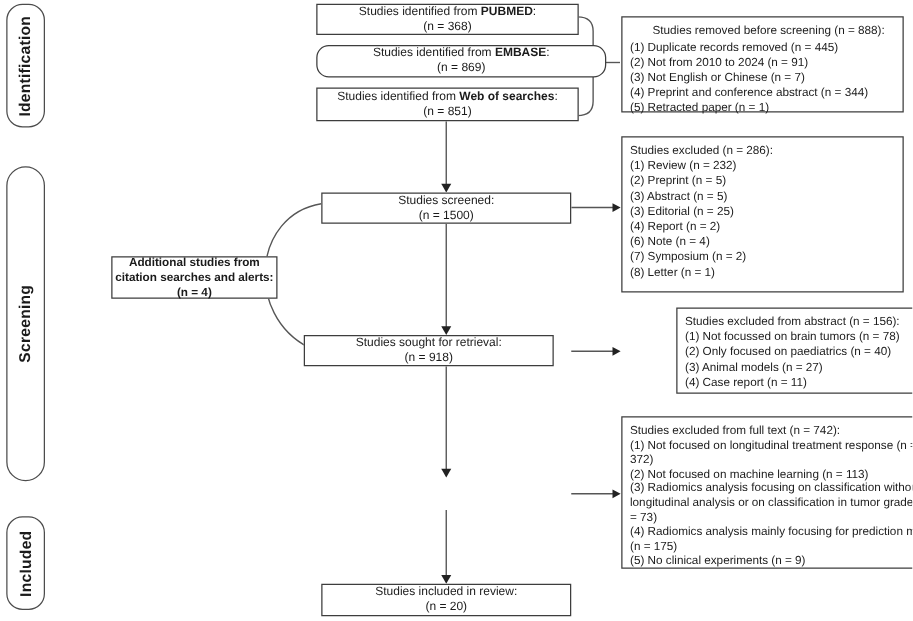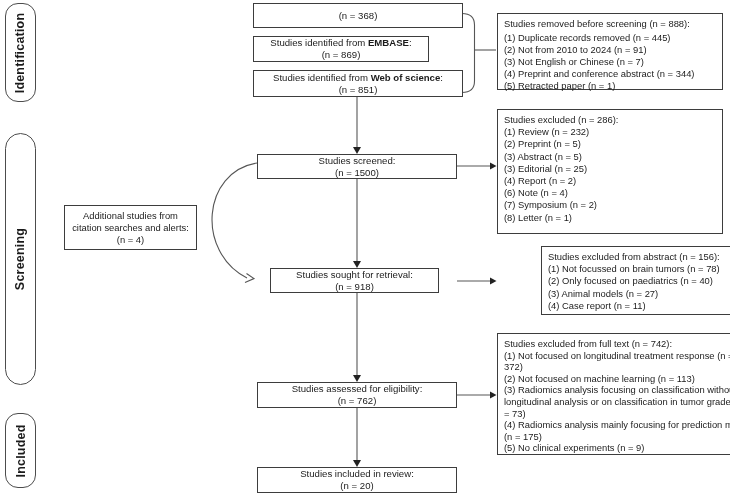--- a/index.html
+++ b/index.html
@@ -24,21 +24,21 @@
     display:flex; flex-direction:column; align-items:center; justify-content:center;
     text-align:center; font-size:9.6px; line-height:11.6px;
   }
   .b { font-weight:bold; }
 
   .xbox {
     position:absolute; border:1px solid #3d3d3d; background:#fff; box-sizing:border-box;
     font-size:9.4px; line-height:12.2px; padding:4px 6px; text-align:left;
   }
   .xbox.r1 { line-height:11.9px; }
-  .xbox.r1 .xhead { margin-bottom:2px; }
+  .xbox.r1 .xhead { margin-bottom:2px;margin-left:18px; }
   .xbox.r4 { line-height:11.6px; }
 </style>
 </head>
 <body>
 
 <div class="canvas">
 
   <svg class="connectors" width="730" height="497" viewBox="0 0 730 497">
     <g stroke="#565656" stroke-width="1.1" fill="none">
       <line x1="357" y1="97" x2="357" y2="148"></line>
@@ -68,49 +68,46 @@
     <span class="rot">Identification</span>
   </div>
   <div class="stage" style="left:5px; top:133px; width:31px; height:252px; border-radius:16px;">
     <span class="rot">Screening</span>
   </div>
   <div class="stage" style="left:5px; top:413px; width:31px; height:75px;">
     <span class="rot">Included</span>
   </div>
 
   <div class="box" style="left:253px; top:3px; width:210px; height:25px;">
+    <div><span>Studies identified from </span><span class="b">PUBMED</span><span>:</span></div>
     <div>(n = 368)</div>
   </div>
-  <div class="box" style="left:253px; top:36px; width:176px; height:26px;">
+  <div class="box" style="left:253px; top:36px; width:232px; height:26px;border-radius:10px;">
     <div><span>Studies identified from </span><span class="b">EMBASE</span><span>:</span></div>
     <div>(n = 869)</div>
   </div>
   <div class="box" style="left:253px; top:70px; width:210px; height:27px;">
-    <div><span>Studies identified from </span><span class="b">Web of science</span><span>:</span></div>
+    <div><span>Studies identified from </span><span class="b">Web of searches</span><span>:</span></div>
     <div>(n = 851)</div>
   </div>
 
   <div class="box" style="left:257px; top:154px; width:200px; height:25px;text-align:center;">
     <div>Studies screened:</div>
     <div>(n = 1500)</div>
   </div>
-  <div class="box" style="left:270px; top:268px; width:169px; height:25px;">
+  <div class="box" style="left:243px; top:268px; width:200px; height:25px;">
     <div>Studies sought for retrieval:</div>
     <div>(n = 918)</div>
-  </div>
-  <div class="box" style="left:257px; top:382px; width:200px; height:26px;">
-    <div>Studies assessed for eligibility:</div>
-    <div>(n = 762)</div>
   </div>
   <div class="box" style="left:257px; top:467px; width:200px; height:26px;">
     <div>Studies included in review:</div>
     <div>(n = 20)</div>
   </div>
 
-  <div class="box" style="left:64px; top:205px; width:133px; height:45px; font-size:9.4px; line-height:12px;">
+  <div class="box" style="left:89px; top:205px; width:133px; height:34px; font-size:9.4px; line-height:12px;font-weight:bold;">
     <div>Additional studies from</div>
     <div>citation searches and alerts:</div>
     <div>(n = 4)</div>
   </div>
 
   <div class="xbox r1" style="left:497px; top:13px; width:226px; height:77px;">
     <div class="xhead">Studies removed before screening (n = 888):</div>
     <div class="xitem">(1) Duplicate records removed (n = 445)</div>
     <div class="xitem">(2) Not from 2010 to 2024 (n = 91)</div>
     <div class="xitem">(3) Not English or Chinese (n = 7)</div>

